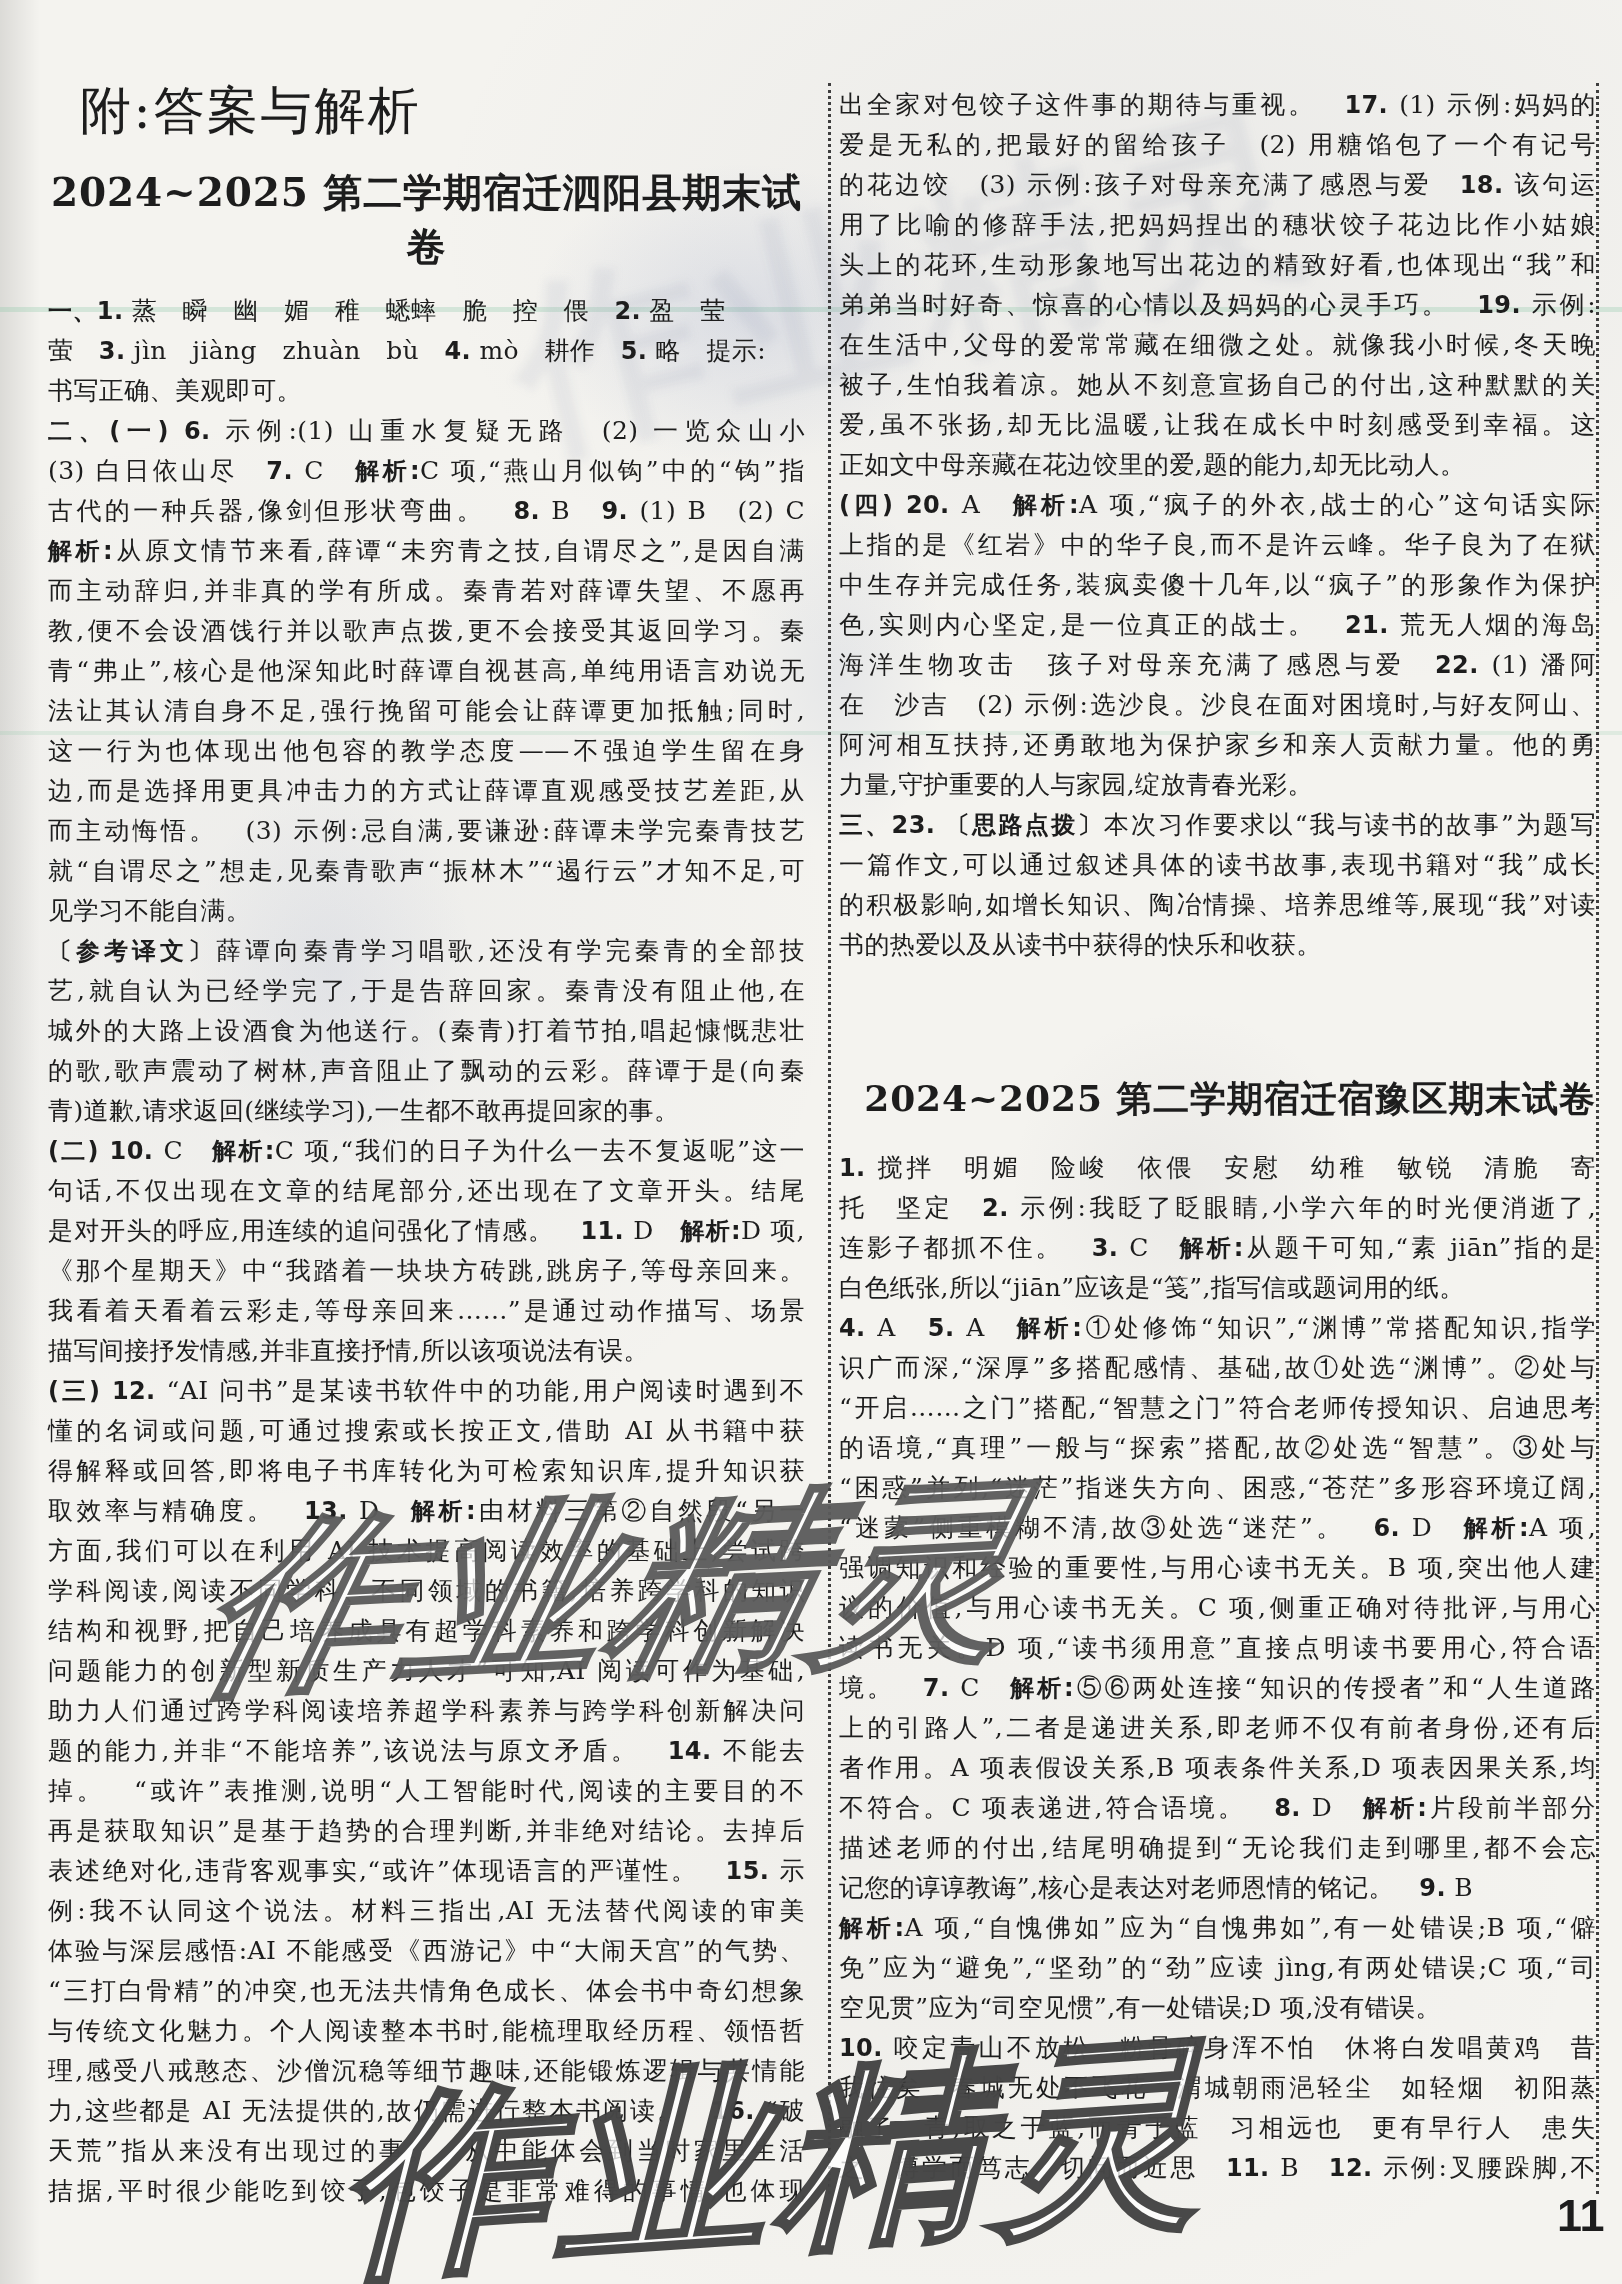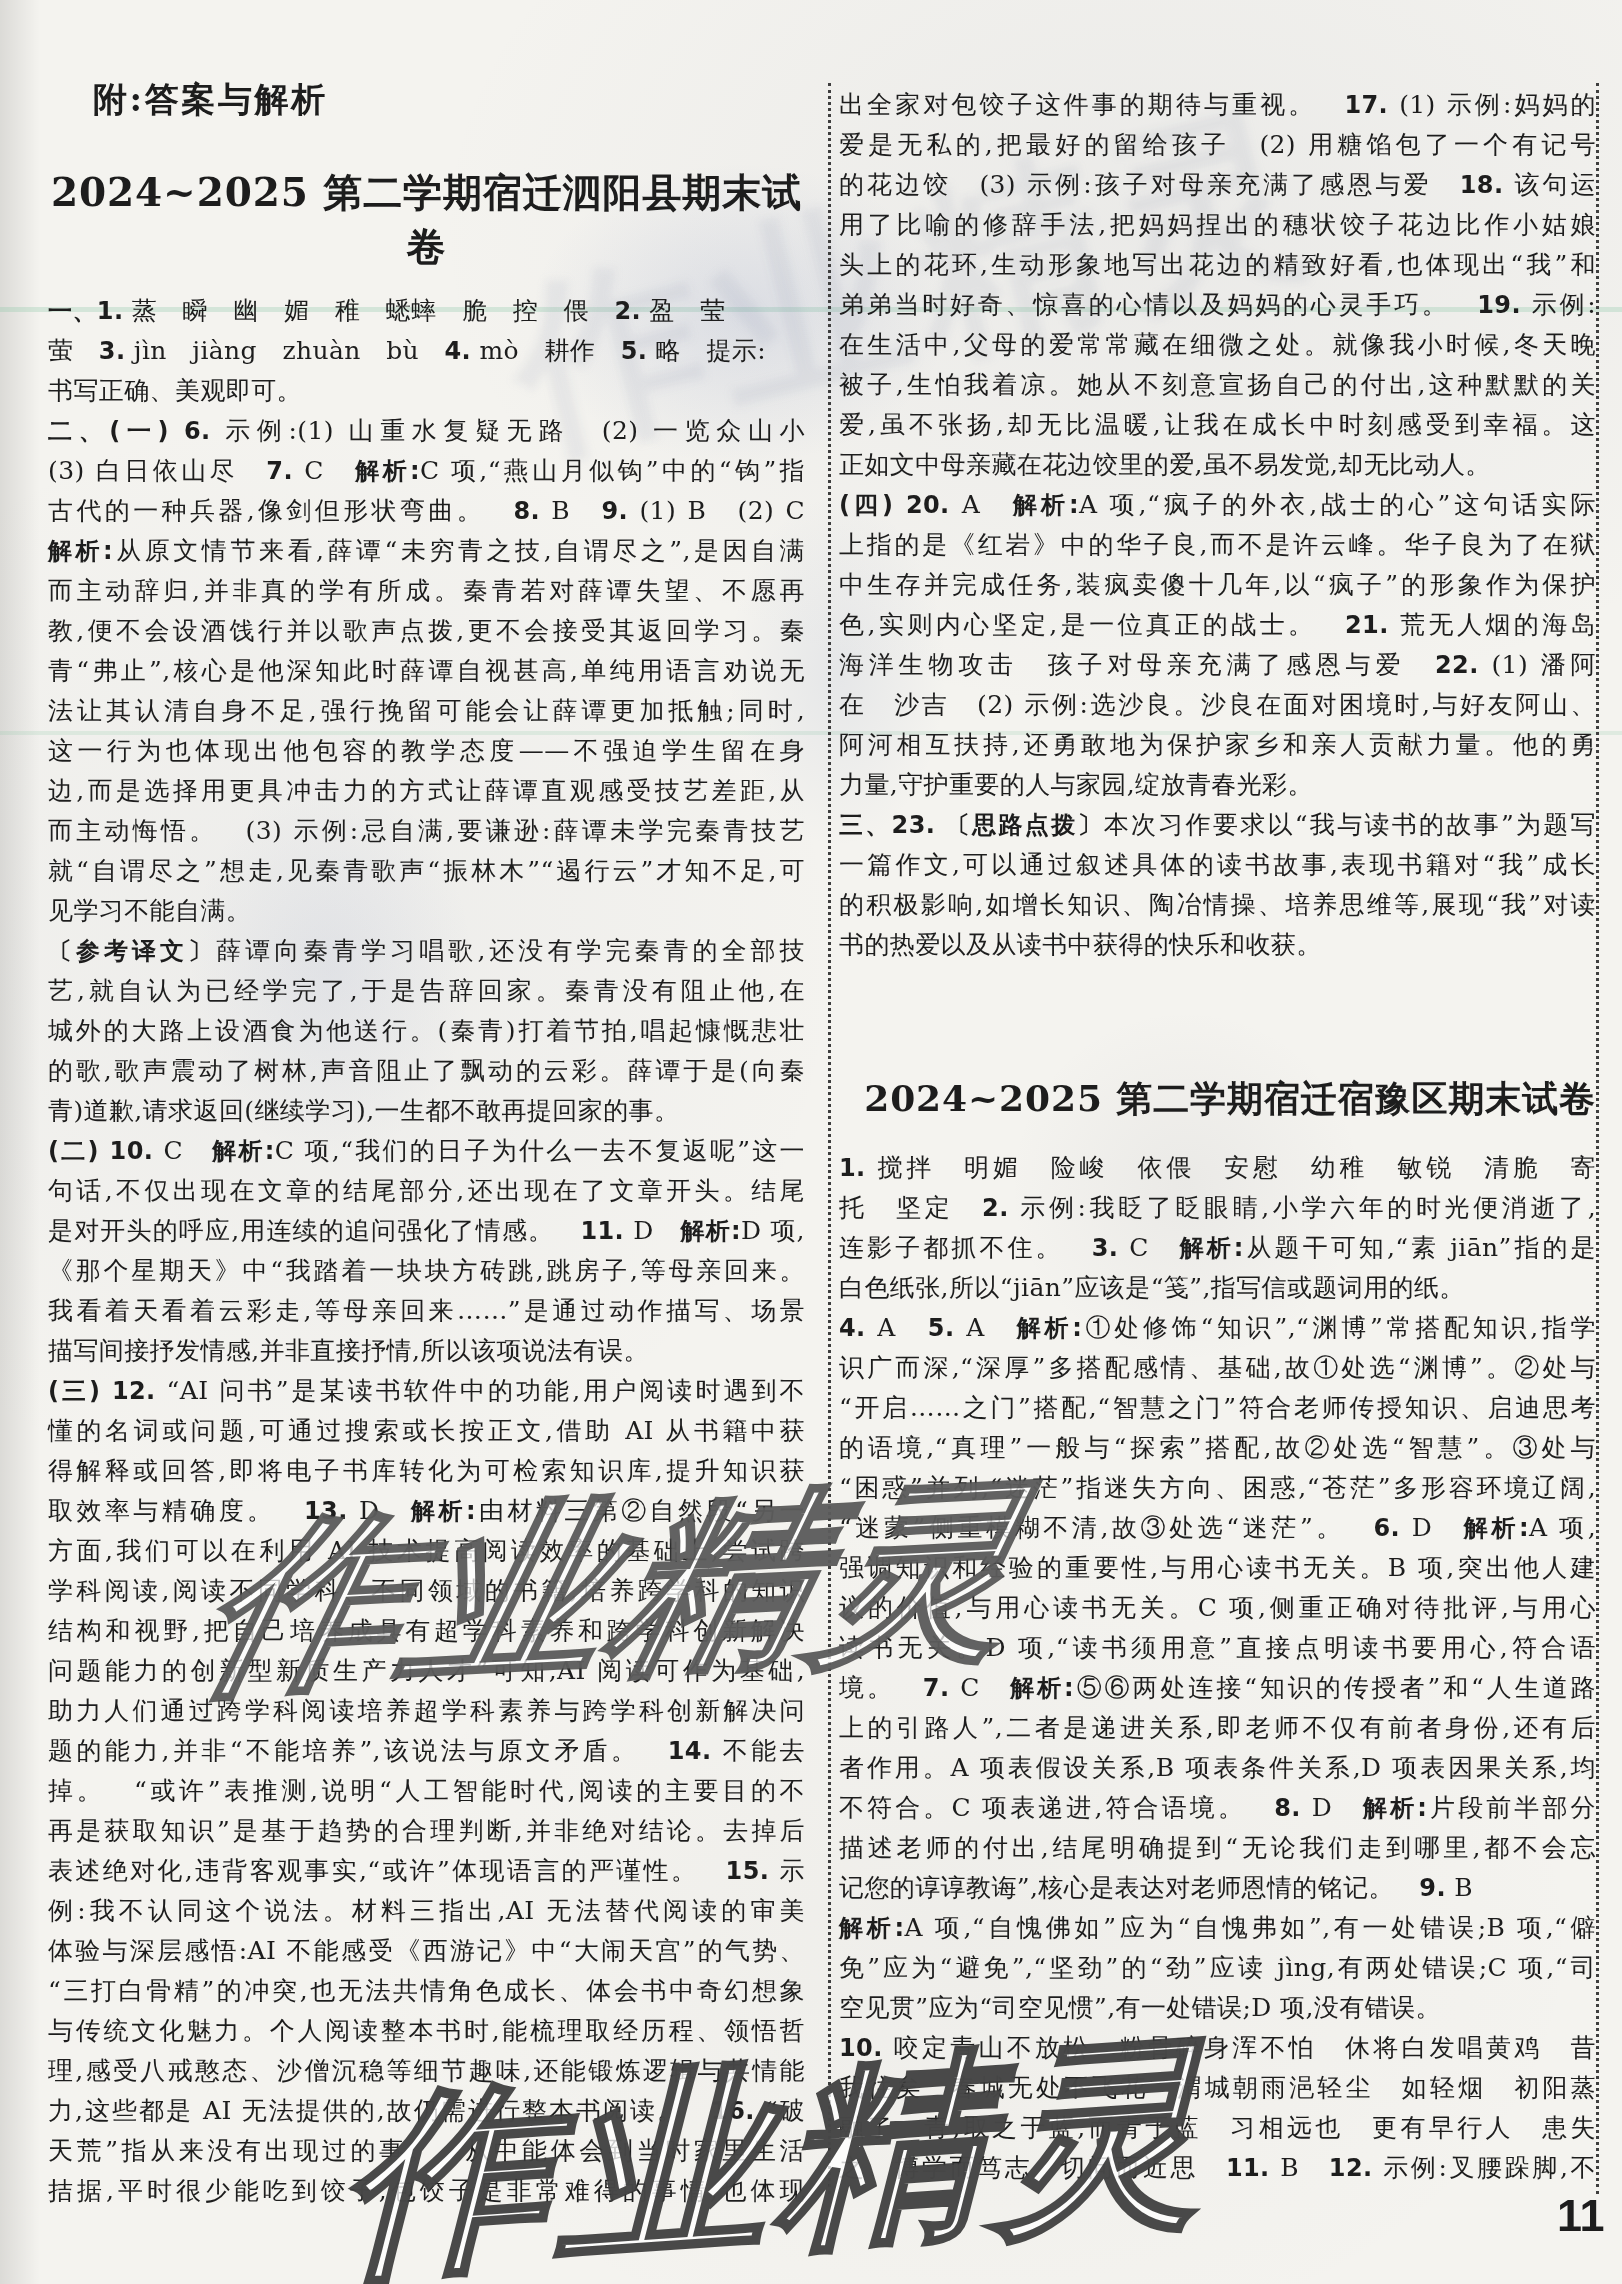--- a/index.html
+++ b/index.html
@@ -21,22 +21,22 @@
   .sm1{left:523px;top:157px;width:436px;height:314px;
     background:radial-gradient(ellipse at center, rgba(95,115,175,.15), transparent 68%);}
   .sm2{left:183px;top:767px;width:296px;height:401px;
     background:radial-gradient(ellipse at center, rgba(95,115,175,.09), transparent 68%);}
   .sm3{left:1003px;top:1003px;width:366px;height:366px;
     background:radial-gradient(ellipse at center, rgba(120,120,130,.08), transparent 68%);}
   .sm4{left:724px;top:488px;width:227px;height:366px;
     background:radial-gradient(ellipse at center, rgba(100,120,170,.10), transparent 68%);}
 
   h1,h2{margin:0;padding:0;}
-  #appendix-title{position:absolute;left:93px;top:77px;z-index:2;
-    font-size:34px;font-weight:700;letter-spacing:2.6px;}
+  #appendix-title{position:absolute;left:80px;top:77px;z-index:2;
+    font-size:51px;font-weight:400;letter-spacing:2.6px;}
   #sec1-title{position:absolute;left:48px;top:166px;width:757px;z-index:2;
     font-size:39px;font-weight:900;text-align:center;letter-spacing:0.9px;}
   #sec2-title{position:absolute;left:839px;top:1075px;width:757px;z-index:2;
     font-size:36px;font-weight:700;text-align:right;letter-spacing:0.9px;}
 
   .col{position:absolute;width:757px;z-index:2;}
   #left-col{left:48px;top:291px;}
   #right-top{left:839px;top:85px;}
   #right-bottom{left:839px;top:1148px;}
 
@@ -139,21 +139,21 @@
 <div class="col" id="right-top">
     <div class="ln"><span>出全家对包饺子这件事的期待与重视。　</span><span class="b">17.</span><span> (1) 示例:妈妈的</span></div>
     <div class="ln"><span>爱是无私的,把最好的留给孩子　(2) 用糖馅包了一个有记号</span></div>
     <div class="ln"><span>的花边饺　(3) 示例:孩子对母亲充满了感恩与爱　</span><span class="b">18.</span><span> 该句运</span></div>
     <div class="ln"><span>用了比喻的修辞手法,把妈妈捏出的穗状饺子花边比作小姑娘</span></div>
     <div class="ln"><span>头上的花环,生动形象地写出花边的精致好看,也体现出“我”和</span></div>
     <div class="ln"><span>弟弟当时好奇、惊喜的心情以及妈妈的心灵手巧。　</span><span class="b">19.</span><span> 示例:</span></div>
     <div class="ln"><span>在生活中,父母的爱常常藏在细微之处。就像我小时候,冬天晚</span></div>
     <div class="ln"><span>被子,生怕我着凉。她从不刻意宣扬自己的付出,这种默默的关</span></div>
     <div class="ln"><span>爱,虽不张扬,却无比温暖,让我在成长中时刻感受到幸福。这</span></div>
-    <div class="ln nj"><span>正如文中母亲藏在花边饺里的爱,虽不易发觉,却无比动人。</span></div>
+    <div class="ln nj"><span>正如文中母亲藏在花边饺里的爱,题的能力,却无比动人。</span></div>
     <div class="ln"><span class="b">(四) 20.</span><span> A　</span><span class="b">解析:</span><span>A 项,“疯子的外衣,战士的心”这句话实际</span></div>
     <div class="ln"><span>上指的是《红岩》中的华子良,而不是许云峰。华子良为了在狱</span></div>
     <div class="ln"><span>中生存并完成任务,装疯卖傻十几年,以“疯子”的形象作为保护</span></div>
     <div class="ln"><span>色,实则内心坚定,是一位真正的战士。　</span><span class="b">21.</span><span> 荒无人烟的海岛</span></div>
     <div class="ln"><span>海洋生物攻击　孩子对母亲充满了感恩与爱　</span><span class="b">22.</span><span> (1) 潘阿</span></div>
     <div class="ln"><span>在　沙吉　(2) 示例:选沙良。沙良在面对困境时,与好友阿山、</span></div>
     <div class="ln"><span>阿河相互扶持,还勇敢地为保护家乡和亲人贡献力量。他的勇</span></div>
     <div class="ln nj"><span>力量,守护重要的人与家园,绽放青春光彩。</span></div>
     <div class="ln"><span class="b">三、23. 〔思路点拨〕</span><span>本次习作要求以“我与读书的故事”为题写</span></div>
     <div class="ln"><span>一篇作文,可以通过叙述具体的读书故事,表现书籍对“我”成长</span></div>

